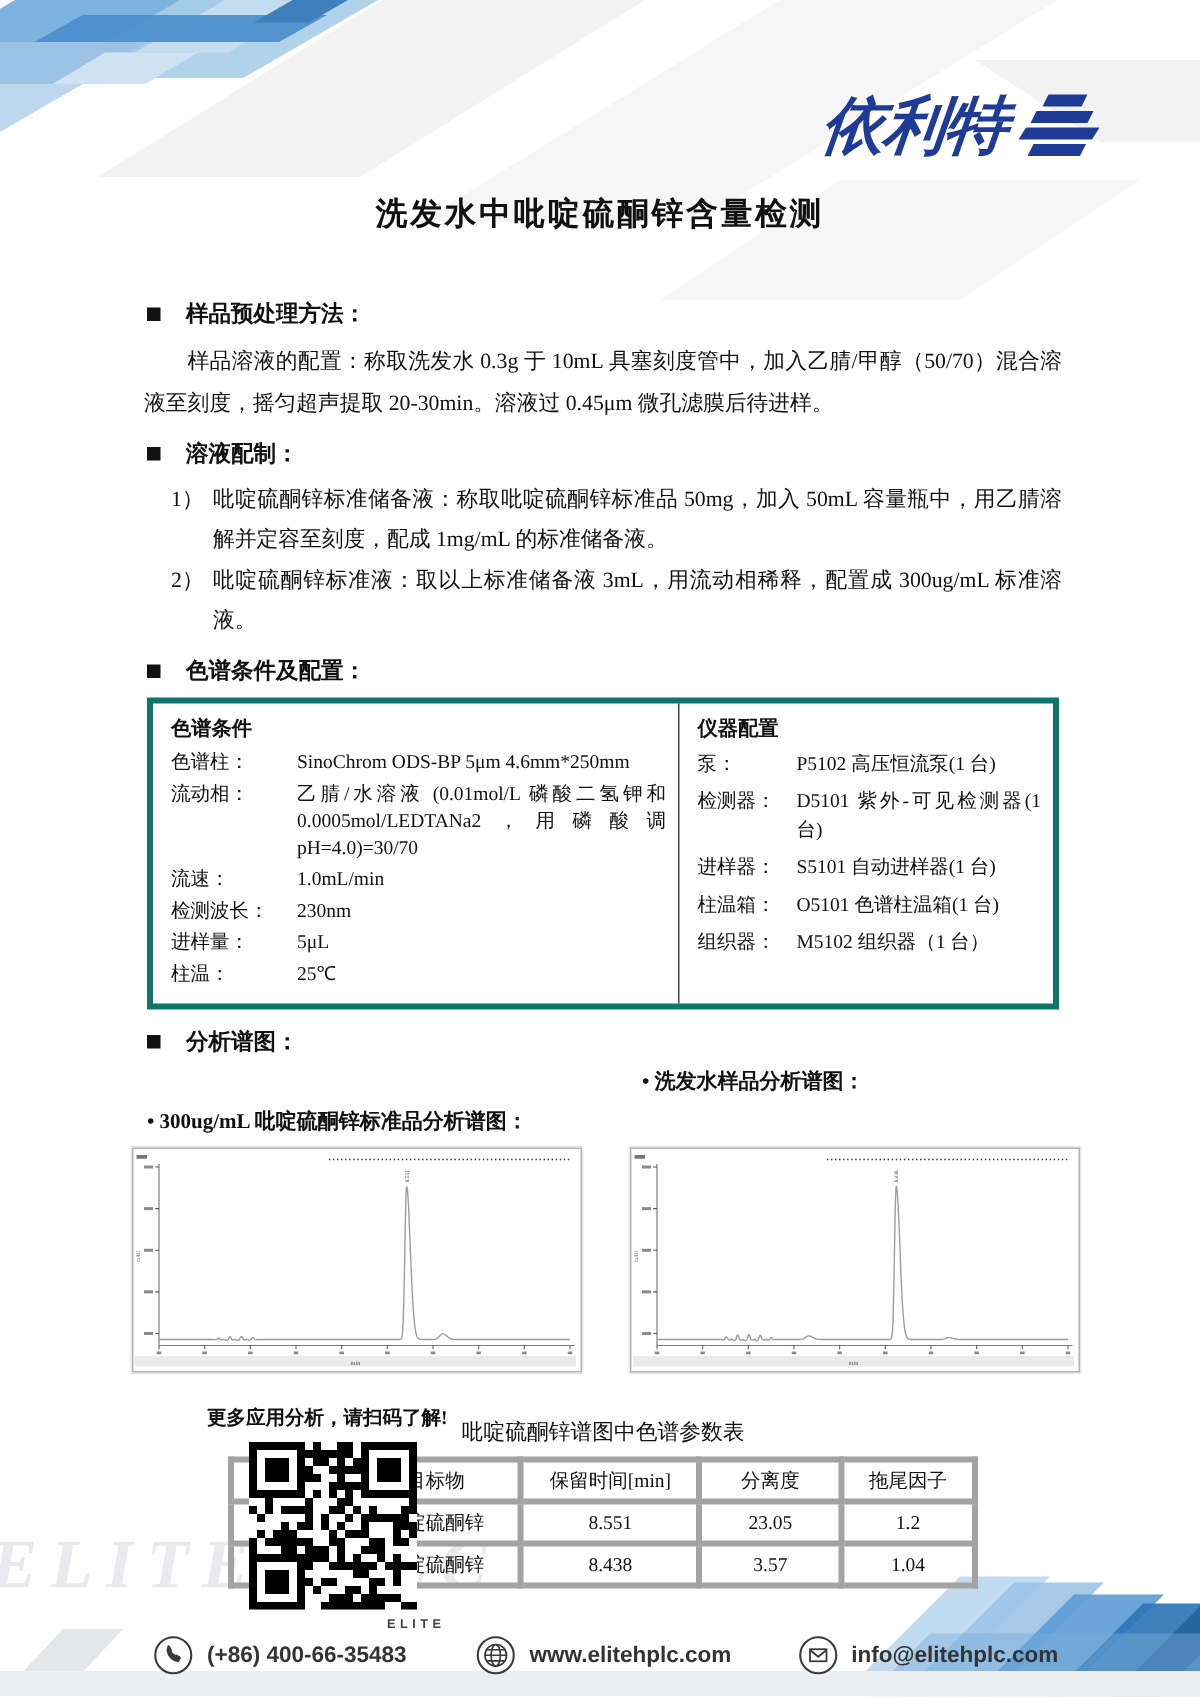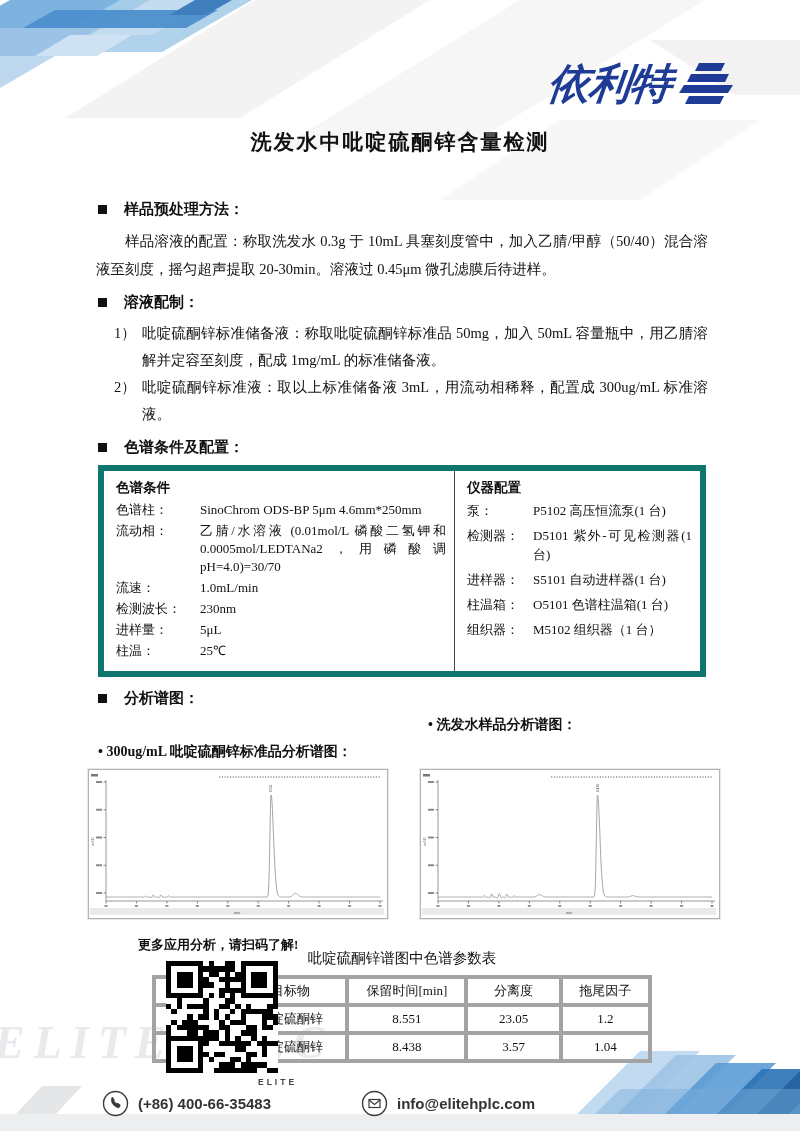--- a/index.html
+++ b/index.html
@@ -18,21 +18,21 @@
   
   .content{position:absolute;left:96px;top:200px;width:612px;z-index:2;}
   .sec-head{font-size:15px;font-weight:bold;margin:0 0 8px 0;display:flex;align-items:center;}
   .bullet-sq{display:inline-block;width:9px;height:9px;background:#111;margin:0 17px 0 2px;}
   .para{font-size:14.5px;line-height:28px;text-align:justify;text-indent:2em;margin:0 0 10px 0;}
   .numlist{margin:0 0 10px 0;}
   .numitem{position:relative;padding-left:46px;font-size:14.5px;line-height:27px;text-align:justify;}
   .numitem .no{position:absolute;left:18px;}
 
   
-  .cond-box{display:flex;border:6px solid #0f766e;margin:0 2px 12px 2px;justify-content:flex-end;}
+  .cond-box{display:flex;border:4px solid #0f766e;margin:0 2px 12px 2px;justify-content:flex-end;}
   .cond-left{flex:0 0 330px;padding:8px 8px 8px 12px;}
   .cond-right{flex:1;border-left:1px solid #444;padding:8px 8px 8px 12px;}
   .cond-title{font-size:13.5px;font-weight:bold;margin-bottom:4px;}
   .cond-row{display:flex;font-size:13px;line-height:18px;margin-bottom:3px;}
   .cond-left .cond-row .lbl{flex:0 0 84px;}
   .cond-right .cond-row{line-height:19px;margin-bottom:6px;}
   .cond-right .cond-row .lbl{flex:0 0 66px;}
   .cond-row .val{flex:1;text-align:justify;}
 
   
@@ -100,21 +100,21 @@
   </div>
 
   <div class="page-title">洗发水中吡啶硫酮锌含量检测</div>
 
   <div class="content">
 
     <div class="sec-head">
       <span class="bullet-sq"></span>
       <span>样品预处理方法：</span>
     </div>
-    <p class="para">样品溶液的配置：称取洗发水 0.3g 于 10mL 具塞刻度管中，加入乙腈/甲醇（50/40）混合溶液至刻度，摇匀超声提取 20-30min。溶液过 0.45μm 微孔滤膜后待进样。</p>
+    <p class="para">样品溶液的配置：称取洗发水 0.3g 于 10mL 具塞刻度管中，加入乙腈/甲醇（50/70）混合溶液至刻度，摇匀超声提取 20-30min。溶液过 0.45μm 微孔滤膜后待进样。</p>
 
     <div class="sec-head">
       <span class="bullet-sq"></span>
       <span>溶液配制：</span>
     </div>
     <div class="numlist">
       <div class="numitem">
         <span class="no">1）</span>
         <span>吡啶硫酮锌标准储备液：称取吡啶硫酮锌标准品 50mg，加入 50mL 容量瓶中，用乙腈溶解并定容至刻度，配成 1mg/mL 的标准储备液。</span>
       </div>
@@ -483,20 +483,31 @@
   <div class="footer-row">
     <div class="f-item phone-wrap">
       <span class="elite-tag">ELITE</span>
       <svg width="27" height="27" viewBox="0 0 27 27">
         <circle cx="13.5" cy="13.5" r="12" fill="none" stroke="#3a3a3a" stroke-width="1.4"></circle>
         <path d="M9 10.2a9 9 0 0 0 8 8l1.4-2.4a1 1 0 0 0-.3-1.4l-2.1-1.3a1 1 0 0 0-1.2.1 3.8 3.8 0 0 1-2.5-2.5 1 1 0 0 0 .1-1.2l-1.3-2.1a1 1 0 0 0-1.4-.3z" fill="#3a3a3a"></path>
       </svg>
       <span class="f-text">(+86) 400-66-35483</span>
     </div>
     <div class="f-gap1"></div>
+    <div class="f-item">
+      <svg width="27" height="27" viewBox="0 0 27 27">
+        <circle cx="13.5" cy="13.5" r="12" fill="none" stroke="#3a3a3a" stroke-width="1.4"></circle>
+        <circle cx="13.5" cy="13.5" r="7.2" fill="none" stroke="#3a3a3a" stroke-width="1.1"></circle>
+        <ellipse cx="13.5" cy="13.5" rx="3.1" ry="7.2" fill="none" stroke="#3a3a3a" stroke-width="1.1"></ellipse>
+        <line x1="6.3" y1="13.5" x2="20.7" y2="13.5" stroke="#3a3a3a" stroke-width="1.1"></line>
+        <line x1="7.5" y1="9.8" x2="19.5" y2="9.8" stroke="#3a3a3a" stroke-width="1.1"></line>
+        <line x1="7.5" y1="17.2" x2="19.5" y2="17.2" stroke="#3a3a3a" stroke-width="1.1"></line>
+      </svg>
+      <span class="f-text">www.elitehplc.com</span>
+    </div>
     <div class="f-gap2"></div>
     <div class="f-item">
       <svg width="27" height="27" viewBox="0 0 27 27">
         <circle cx="13.5" cy="13.5" r="12" fill="none" stroke="#3a3a3a" stroke-width="1.4"></circle>
         <rect x="8" y="9.5" width="11" height="8" fill="none" stroke="#3a3a3a" stroke-width="1.2"></rect>
         <path d="M8 10 l5.5 4.5 L19 10" fill="none" stroke="#3a3a3a" stroke-width="1.2"></path>
       </svg>
       <span class="f-text">info@elitehplc.com</span>
     </div>
   </div>

